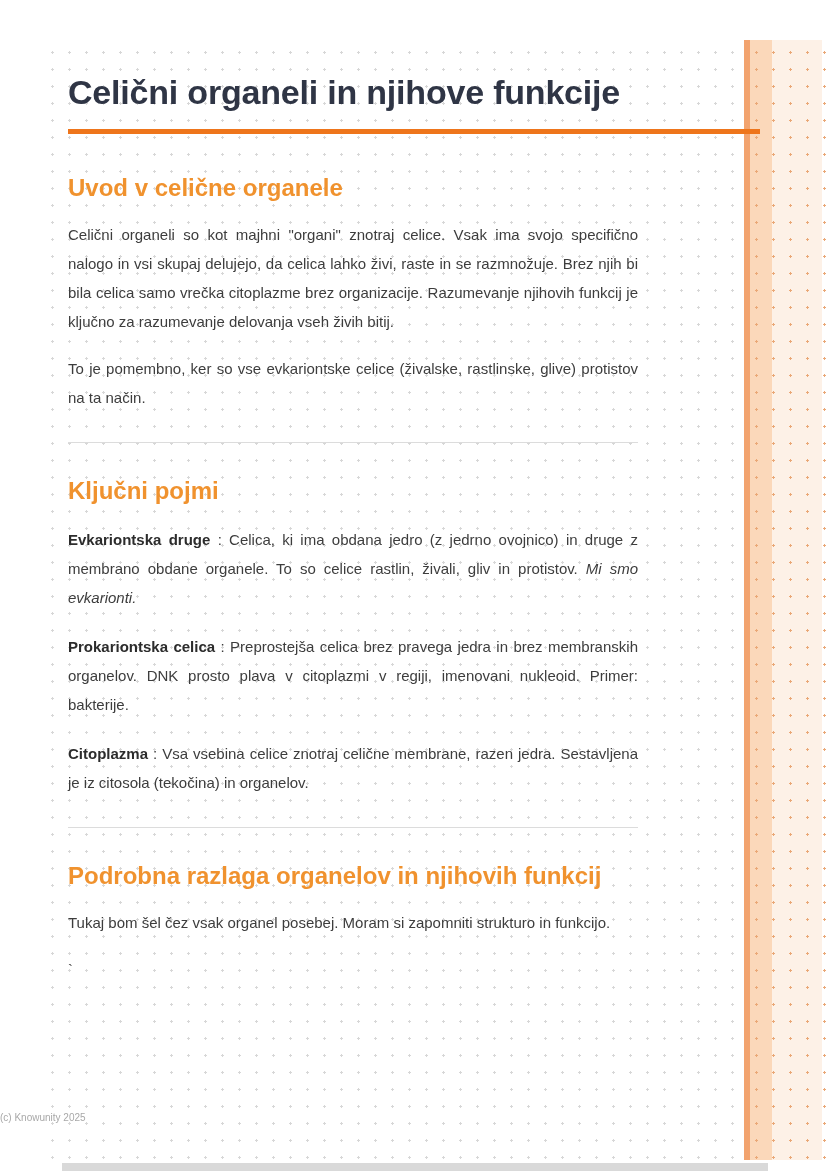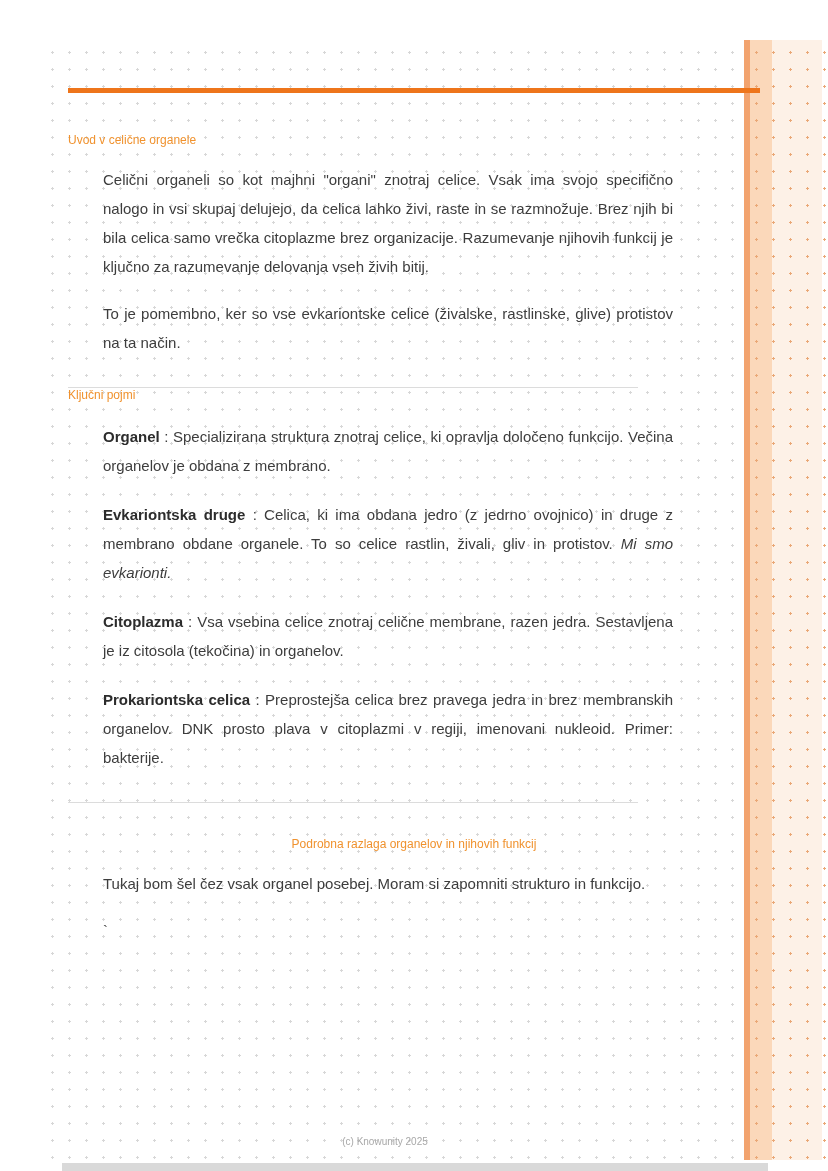--- a/index.html
+++ b/index.html
@@ -81,93 +81,92 @@
     letter-spacing: -0.2px;
   }
   .title-rule {
     margin-top: 16px;
     width: 692px;
     height: 5px;
     background: #ee751b;
     border: none;
   }
   h2.section-heading {
-    font-size: 12px;
-    font-weight: 400;
+    font-size: 24px;
+    font-weight: 700;
     color: #f0922e;
   }
   .sec-intro   { margin-top: 40px; }
-  .sec-terms   { }
-  .sec-detail  { margin-top: 34px; text-align: center; }
+  .sec-terms   { margin-top: 34px; }
+  .sec-detail  { margin-top: 34px; }
   p.body-text {
     margin-top: 18px;
     width: 570px;
     font-size: 15px;
     line-height: 29px;
     color: #3d3d3d;
     text-align: justify;
-    margin-left: 35px;
   }
   p.body-text strong { font-weight: 700; color: #2c2c2c; }
   p.body-text em { font-style: italic; }
   p.term { margin-top: 20px; }
   hr.section-divider {
     margin-top: 30px;
     width: 570px;
     border: none;
     border-top: 1px solid #dcdcdc;
     height: 0;
   }
   .tick-line {
     margin-top: 16px;
     font-size: 15px;
     color: #3d3d3d;
   }
   .footer-credit {
     position: absolute;
-    left: 0; top: 1136px;
+    left: 0; top: 1112px;
     width: 770px;
-    text-align: center;
+    text-align: left;
     font-size: 10px;
     color: #a8a8a8;
     z-index: 3;
   }
 </style>
 </head>
 <body>
 
 <div class="page">
 
   <div class="stripe-line"></div>
   <div class="stripe-band"></div>
   <div class="stripe-light"></div>
   <div class="dots-main"></div>
   <div class="dots-right"></div>
   <div class="bottom-edge"></div>
 
   <div class="content">
 
+    <h1 class="page-title">Celični organeli in njihove funkcije</h1>
     <div class="title-rule"></div>
 
     <h2 class="section-heading sec-intro">Uvod v celične organele</h2>
     <p class="body-text">Celični organeli so kot majhni "organi" znotraj celice. Vsak ima svojo specifično nalogo in vsi skupaj delujejo, da celica lahko živi, raste in se razmnožuje. Brez njih bi bila celica samo vrečka citoplazme brez organizacije. Razumevanje njihovih funkcij je ključno za razumevanje delovanja vseh živih bitij.</p>
     <p class="body-text">To je pomembno, ker so vse evkariontske celice (živalske, rastlinske, glive) protistov na ta način.</p>
 
     <hr class="section-divider">
 
     <h2 class="section-heading sec-terms">Ključni pojmi</h2>
 
-    <p class="body-text term"><strong>Organel</strong> <span>: Specializirana struktura znotraj celice, ki opravlja določeno funkcijo. Večina organelov je obdana z membrano.</span></p>
 
     <p class="body-text term"><strong>Evkariontska druge</strong> <span>: Celica, ki ima obdana jedro (z jedrno ovojnico) in druge z membrano obdane organele. To so celice rastlin, živali, gliv in protistov.</span>
       <em>Mi smo evkarionti.</em></p>
 
+    <p class="body-text term"><strong>Prokariontska celica</strong> <span>: Preprostejša celica brez pravega jedra in brez membranskih organelov. DNK prosto plava v citoplazmi v regiji, imenovani nukleoid. Primer: bakterije.</span></p>
+
     <p class="body-text term"><strong>Citoplazma</strong> <span>: Vsa vsebina celice znotraj celične membrane, razen jedra. Sestavljena je iz citosola (tekočina) in organelov.</span></p>
-
-    <p class="body-text term"><strong>Prokariontska celica</strong> <span>: Preprostejša celica brez pravega jedra in brez membranskih organelov. DNK prosto plava v citoplazmi v regiji, imenovani nukleoid. Primer: bakterije.</span></p>
 
     <hr class="section-divider">
 
     <h2 class="section-heading sec-detail">Podrobna razlaga organelov in njihovih funkcij</h2>
     <p class="body-text">Tukaj bom šel čez vsak organel posebej. Moram si zapomniti strukturo in funkcijo.</p>
     <p class="body-text tick-line">`</p>
 
   </div>
 
   <div class="footer-credit">(c) Knowunity 2025</div>

